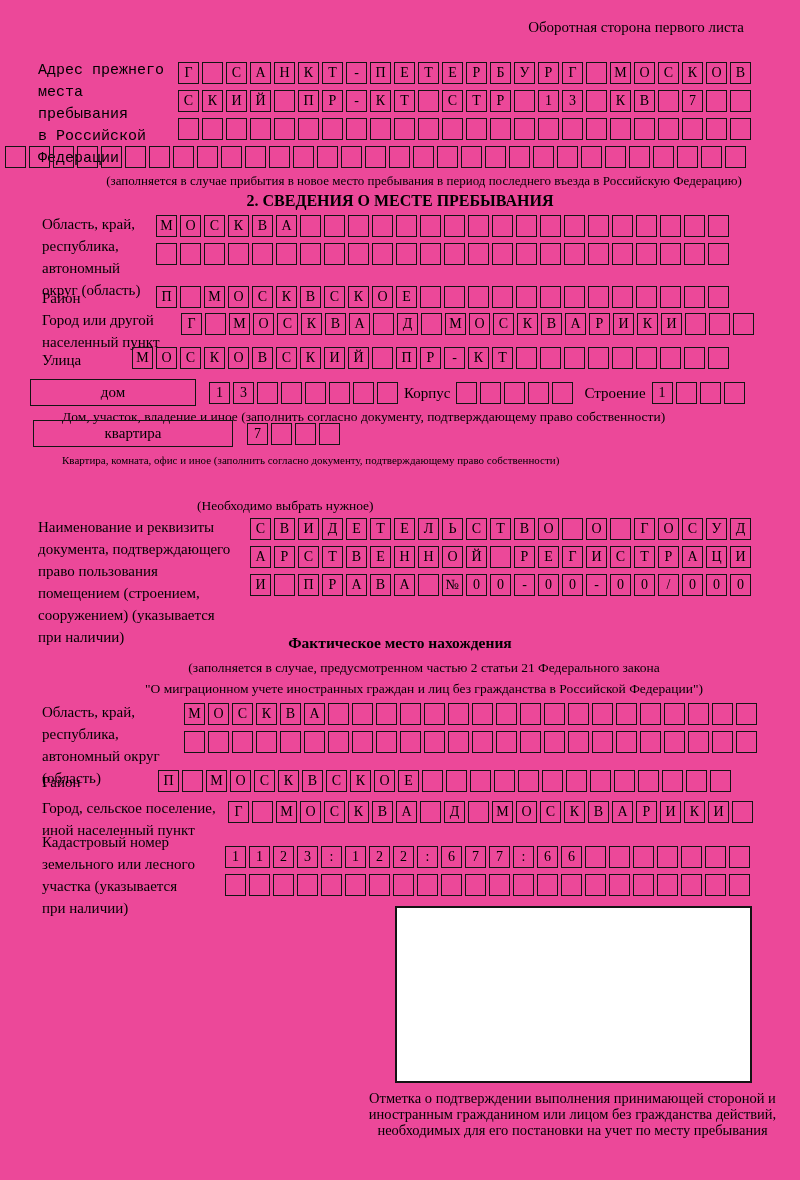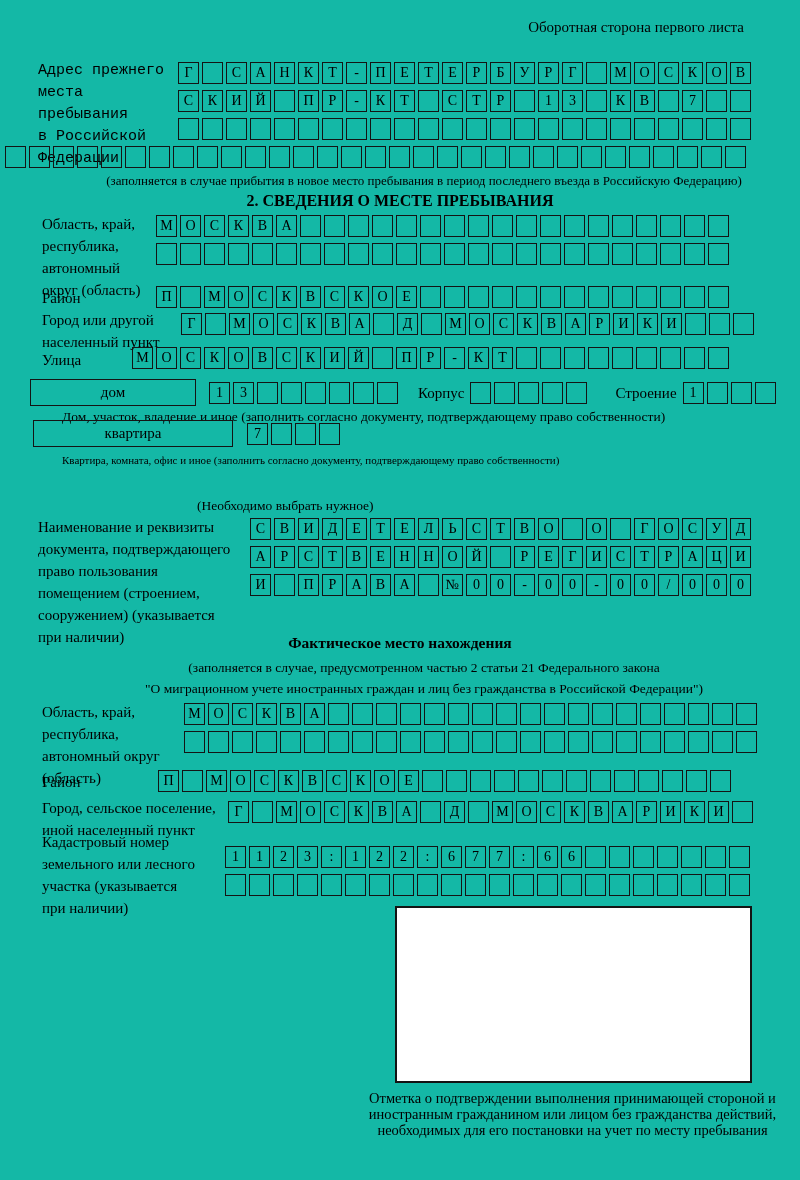--- a/index.html
+++ b/index.html
@@ -2,21 +2,21 @@
 <html><head>
 <meta charset="utf-8">
 <style>
   * { margin:0; padding:0; box-sizing:border-box; }
   html,body { background:#fff; }
   body {
     font-family:"Liberation Serif","DejaVu Serif",serif;
     color:#000;
   }
   .page {
-    position:relative; width:800px; height:1180px; background:#14b8a6;
+    position:relative; width:800px; height:1180px; background:#ec4899;
     overflow:hidden; margin:0 auto;
   }
   .abs { position:absolute; }
   .lbl { font-size:15px; line-height:22px; white-space:pre-line; }
   .note { font-size:13px; line-height:17px;margin-left:24px; }
   .center { width:800px; left:0; text-align:center; }
   .title { font-size:16px; font-weight:bold; }
   .rows { display:flex; flex-direction:column; gap:6px; }
   .cells { display:flex; gap:3px; }
   .cell {
@@ -318,29 +318,29 @@
     <div class="cells" style="margin-left:13px;">
         <span class="cell">1</span>
         <span class="cell">3</span>
         <span class="cell"></span>
         <span class="cell"></span>
         <span class="cell"></span>
         <span class="cell"></span>
         <span class="cell"></span>
         <span class="cell"></span>
       </div>
-    <div class="lbl" style="margin-left:20px;">Корпус</div>
+    <div class="lbl" style="margin-left:6px;">Корпус</div>
     <div class="cells" style="margin-left:6px;">
         <span class="cell"></span>
         <span class="cell"></span>
         <span class="cell"></span>
         <span class="cell"></span>
         <span class="cell"></span>
       </div>
-    <div class="lbl" style="margin-left:28px;">Строение</div>
+    <div class="lbl" style="margin-left:11px;">Строение</div>
     <div class="cells" style="margin-left:6px;">
         <span class="cell">1</span>
         <span class="cell"></span>
         <span class="cell"></span>
         <span class="cell"></span>
       </div>
   </div>
   <div class="abs note" style="top:408px; left:38px; font-size:13.5px;">Дом, участок, владение и иное (заполнить согласно документу, подтверждающему право собственности)</div>
 
   <div class="abs inline-row" style="top:420px; left:33px;">

